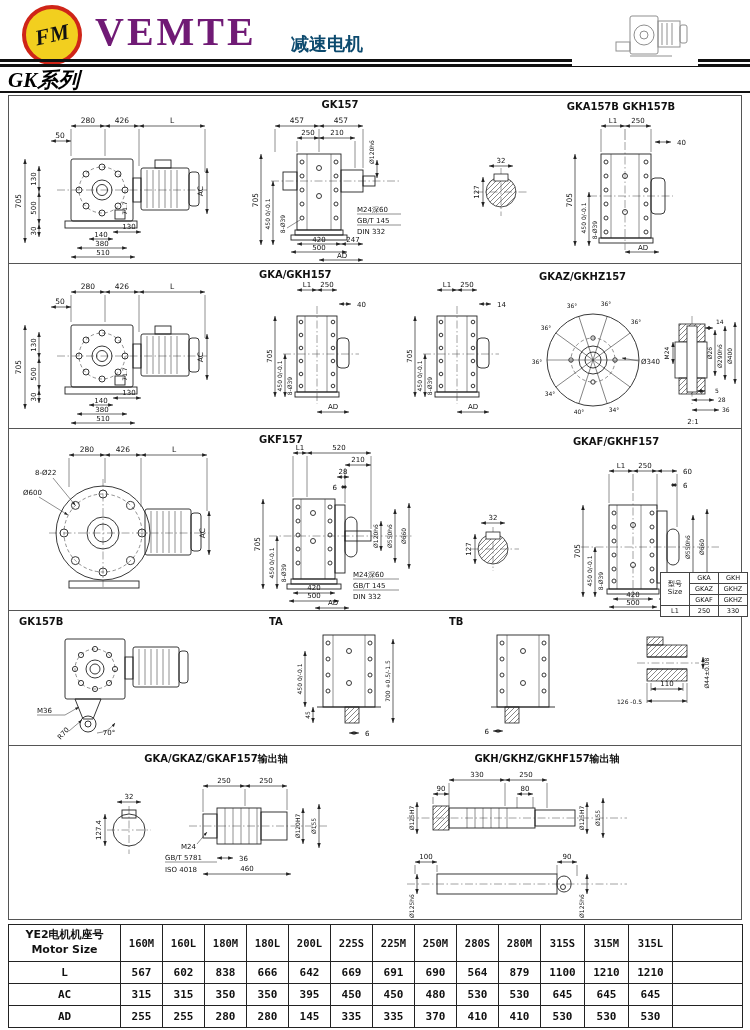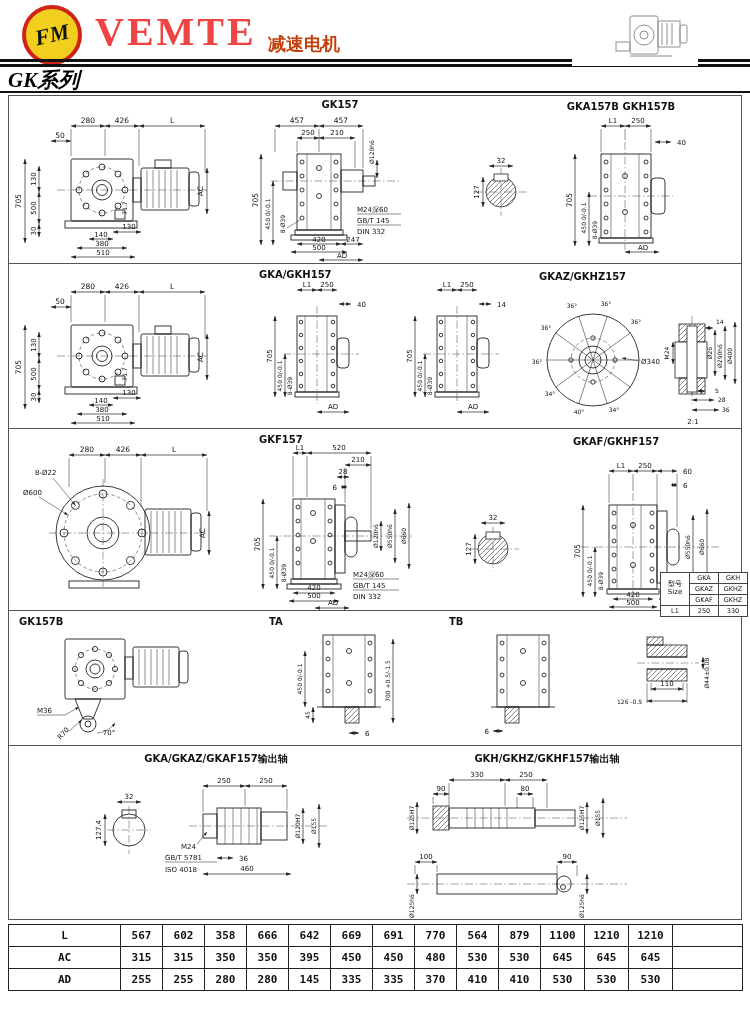--- a/index.html
+++ b/index.html
@@ -3,22 +3,22 @@
 <meta charset="utf-8">
 <style>
   html,body{margin:0;padding:0;background:#e8e8e8;}
   .page{position:relative;width:750px;height:1030px;background:#fff;margin:0 auto;
         font-family:"DejaVu Sans",sans-serif;color:#111;overflow:hidden;}
   
   .logo{position:absolute;left:22px;top:5px;width:52px;height:52px;border-radius:50%;
         background:#f2cf1f;border:4px solid #cf2518;display:flex;align-items:center;justify-content:center;}
   .logo span{font-family:"Liberation Serif",serif;font-weight:bold;font-style:italic;font-size:22px;color:#111;transform:rotate(-12deg);}
   .brand{position:absolute;left:95px;top:8px;font-family:"Liberation Serif",serif;font-weight:bold;
-         font-size:40px;letter-spacing:3px;color:#ef4444;}
-  .product{position:absolute;left:268px;top:32px;font-size:18px;font-weight:bold;color:#c2410c;}
+         font-size:40px;letter-spacing:3px;color:#701a75;}
+  .product{position:absolute;left:291px;top:32px;font-size:18px;font-weight:bold;color:#0c4a6e;}
   .thumb{position:absolute;left:572px;top:4px;width:126px;height:62px;background:#fff;z-index:3;}
   .rule2a,.rule2b{position:absolute;left:0;width:750px;height:2.5px;background:#111;}
   .rule2a{top:59px}.rule2b{top:64px}
   .series{position:absolute;left:8px;top:66px;font-family:"Liberation Serif",serif;font-style:italic;
           font-weight:bold;font-size:21px;color:#000;}
   .rule1{position:absolute;left:0;top:91px;width:750px;height:2px;background:#111;}
   
   .sheet{position:absolute;left:8px;top:95px;width:734px;height:825px;border:1px solid #555;box-sizing:border-box;}
   .row{position:relative;border-bottom:1px solid #555;box-sizing:border-box;}
   .row:last-child{border-bottom:none;}
@@ -962,30 +962,50 @@
         <col style="width:42px">
         <col style="width:42px">
         <col style="width:42px">
         <col style="width:42px">
         <col style="width:44px">
         <col style="width:44px">
         <col style="width:44px">
         <col style="width:70px">
     </colgroup>
     <tbody>
+        <tr>
+      <th class="mh">
+        <div>YE2电机机座号</div>
+        <div>Motor Size</div>
+      </th>
+      <th>160M</th>
+      <th>160L</th>
+      <th>180M</th>
+      <th>180L</th>
+      <th>200L</th>
+      <th>225S</th>
+      <th>225M</th>
+      <th>250M</th>
+      <th>280S</th>
+      <th>280M</th>
+      <th>315S</th>
+      <th>315M</th>
+      <th>315L</th>
+      <th></th>
+    </tr>
     <tr>
       <td>L</td>
       <td>567</td>
       <td>602</td>
-      <td>358</td>
+      <td>838</td>
       <td>666</td>
       <td>642</td>
       <td>669</td>
       <td>691</td>
-      <td>770</td>
+      <td>690</td>
       <td>564</td>
       <td>879</td>
       <td>1100</td>
       <td>1210</td>
       <td>1210</td>
       <td></td>
     </tr>
     <tr>
       <td>AC</td>
       <td>315</td>

